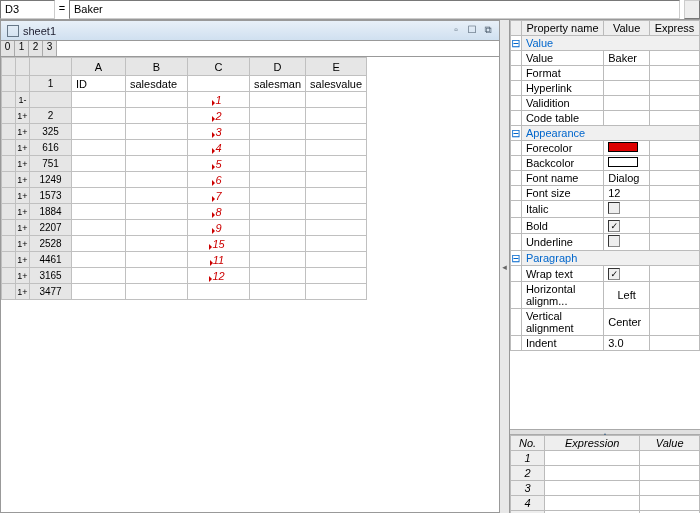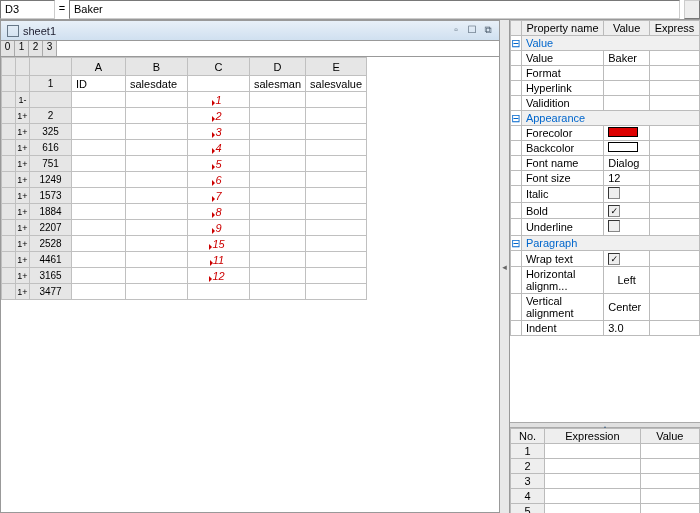--- a/index.html
+++ b/index.html
@@ -50,21 +50,21 @@
   .prop .pval { width: 52px; background: #fff; text-align: left; }
   .swatch { width: 30px; height: 10px; border: 1px solid #000; display: inline-block; }
   .swatch.red { background: #d00; }
   .swatch.white { background: #fff; }
   .chk { display: inline-block; width: 12px; height: 12px; border: 1px inset #888; background: #eee; text-align: center; font-size: 9px; line-height: 10px; }
   
   .splitter-h { height: 6px; background: #e0e0e0; border-top: 1px solid #aaa; border-bottom: 1px solid #aaa; text-align: center; font-size: 8px; color: #468; cursor: row-resize; }
   
   .expr-area { flex: 1; overflow: auto; }
   table.expr { border-collapse: collapse; width: 100%; }
-  .expr th, .expr td { border: 1px solid #bbb; padding: 1px 8px; font-size: 11px; height: 15px; text-align: center; font-weight: normal; }
+  .expr th, .expr td { border: 1px solid #bbb; padding: 1px 8px; font-size: 11px; height: 15px; text-align: center; font-weight: normal; font-style: italic; }
   .expr th { background: #eee; }
   .expr .no { width: 28px; background: #eee; }
 </style>
 </head>
 <body>
 
 <div class="formula-bar">
   <div class="cell-ref">D3</div>
   <div class="eq">=</div>
   <div class="formula-input">Baker</div>
@@ -281,20 +281,26 @@
               <td class="pname">Hyperlink</td>
               <td class="pval" style=""></td>
               <td class="pval"></td>
             </tr>
             <tr>
               <td class="twist"></td>
               <td class="pname">Validition</td>
               <td class="pval" style=""></td>
               <td class="pval"></td>
             </tr>
+            <tr>
+              <td class="twist"></td>
+              <td class="pname">Code table</td>
+              <td class="pval" style=""></td>
+              <td class="pval"></td>
+            </tr>
             <tr class="cat">
               <td class="twist">⊟</td>
               <td class="pname" colspan="3">Appearance</td>
             </tr>
             <tr>
               <td class="twist"></td>
               <td class="pname">Forecolor</td>
               <td class="pval" style=""><span class="swatch red"></span></td>
               <td class="pval"></td>
             </tr>

